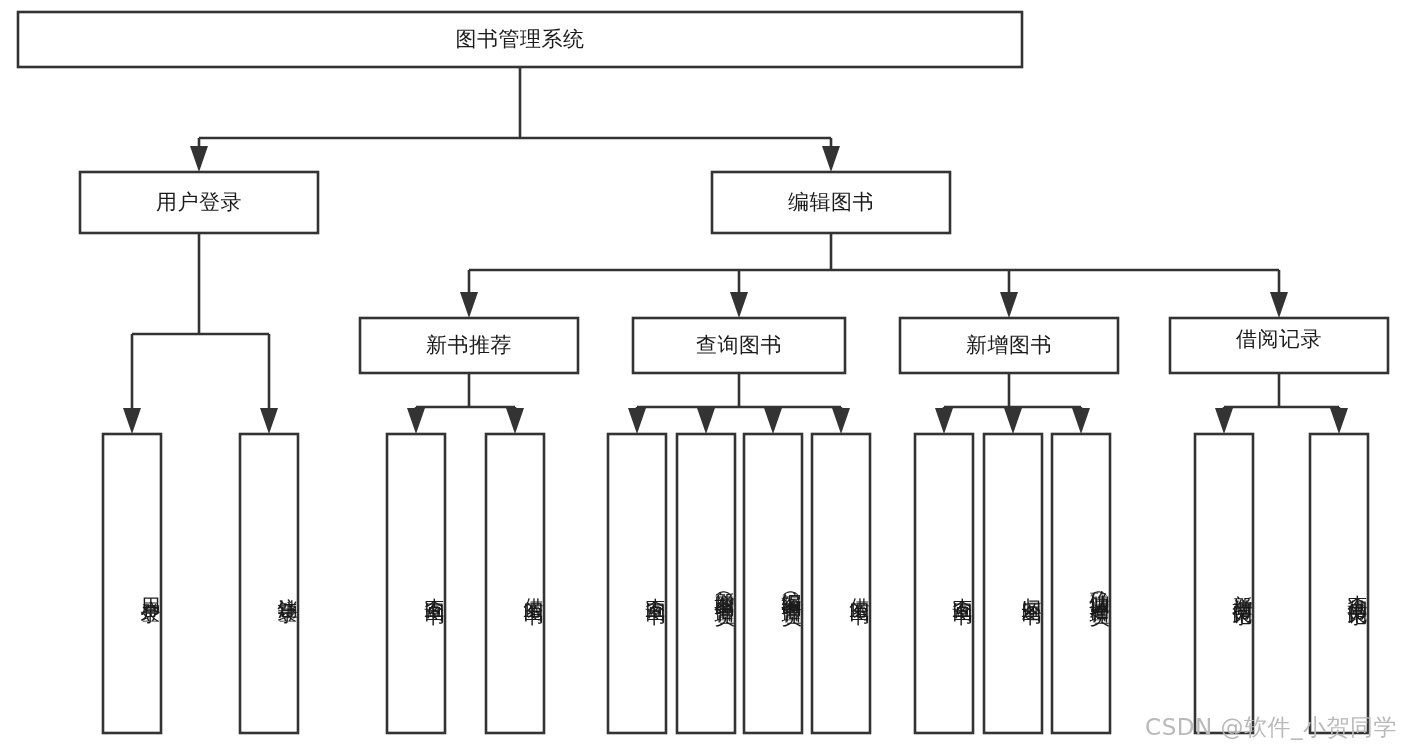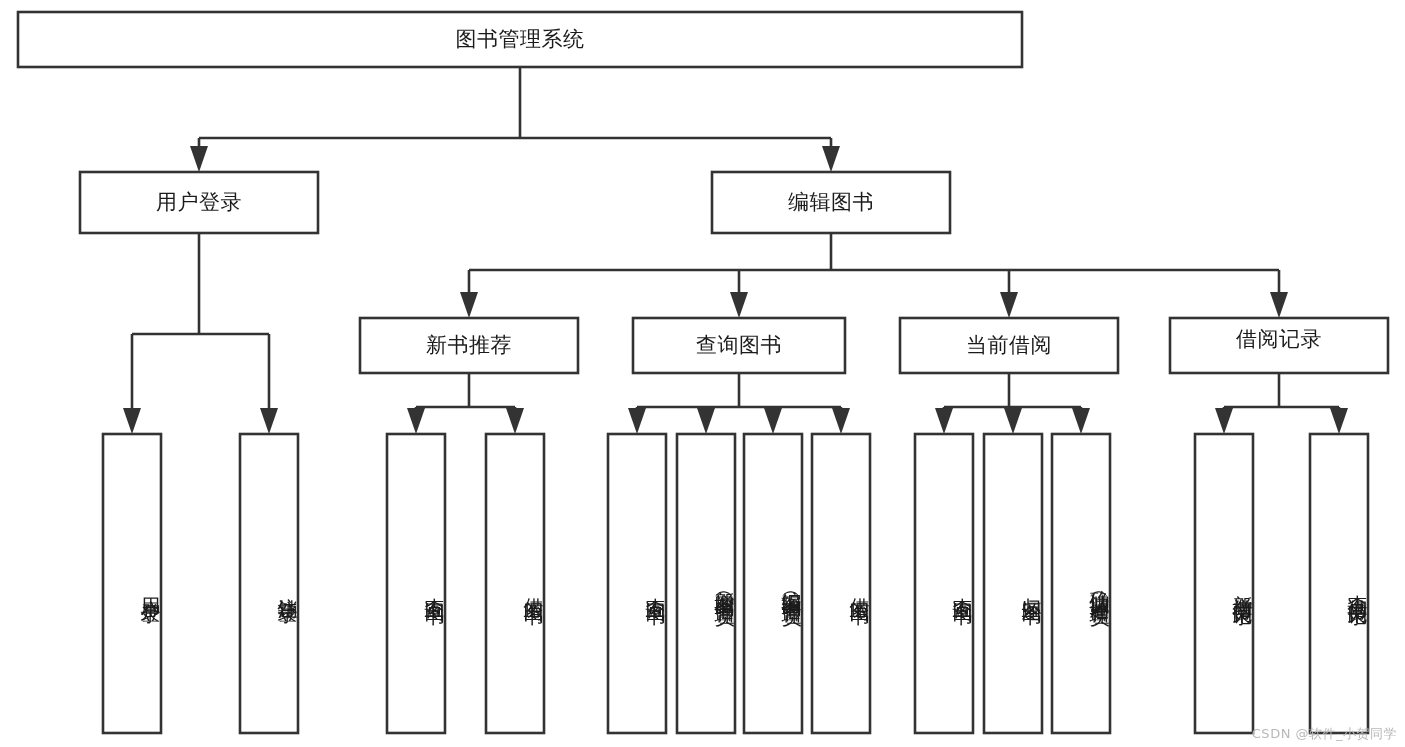--- a/index.html
+++ b/index.html
@@ -64,21 +64,21 @@
     box-sizing: border-box;
   }
   .node-hit {
     position: absolute;
     background: transparent;
   }
   #watermark {
     position: absolute;
     right: 8px;
     bottom: 4px;
-    font-size: 13px;
+    font-size: 23px;
     color: #b9b9b9;
     font-family: "DejaVu Sans", "Liberation Sans", sans-serif;
     letter-spacing: 0.5px;
     white-space: nowrap;
   }
 </style>
 </head>
 <body>
 
 <div id="diagram-root">
@@ -161,21 +161,21 @@
         <rect x="1310" y="434" width="58" height="299" class="node-rect"></rect>
       </g>
   </svg>
 
   <div id="label-layer">
       <div class="node-label" style="left: 18px; top: 12px; width: 1004px; height: 55px;">图书管理系统</div>
       <div class="node-label" style="left: 80px; top: 172px; width: 238px; height: 61px;">用户登录</div>
       <div class="node-label" style="left: 712px; top: 172px; width: 238px; height: 61px;">编辑图书</div>
       <div class="node-label" style="left: 360px; top: 318px; width: 218px; height: 55px; border-radius: 16px;">新书推荐</div>
       <div class="node-label" style="left: 633px; top: 318px; width: 212px; height: 55px;">查询图书</div>
-      <div class="node-label" style="left: 900px; top: 318px; width: 218px; height: 55px;">当前借阅</div>
+      <div class="node-label" style="left: 900px; top: 318px; width: 218px; height: 55px;">新增图书</div>
       <div class="node-label" style="left: 1170px; top: 318px; width: 218px; height: 42px;">借阅记录</div>
       <div class="node-label vertical" style="left: 103px; top: 434px; width: 58px; height: 299px;">用户登录</div>
       <div class="node-label vertical" style="left: 240px; top: 434px; width: 58px; height: 299px;">注销登录</div>
       <div class="node-label vertical" style="left: 387px; top: 434px; width: 58px; height: 299px;">查询图书</div>
       <div class="node-label vertical" style="left: 486px; top: 434px; width: 58px; height: 299px;">借阅图书</div>
       <div class="node-label vertical" style="left: 608px; top: 434px; width: 58px; height: 299px;">查询图书</div>
       <div class="node-label vertical" style="left: 677px; top: 434px; width: 58px; height: 299px;">新增图书（管理员）</div>
       <div class="node-label vertical" style="left: 744px; top: 434px; width: 58px; height: 299px;">编辑图书（管理员）</div>
       <div class="node-label vertical" style="left: 812px; top: 434px; width: 58px; height: 299px;">借阅图书</div>
       <div class="node-label vertical" style="left: 915px; top: 434px; width: 58px; height: 299px;">查询图书</div>

